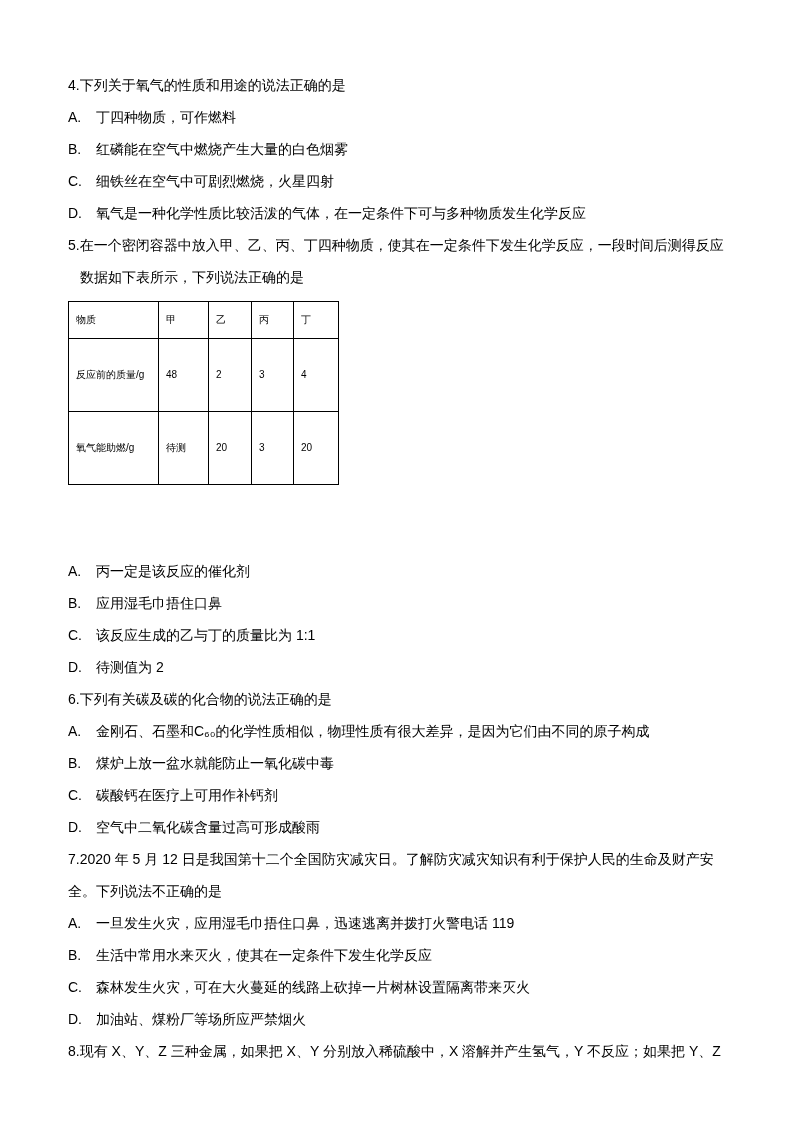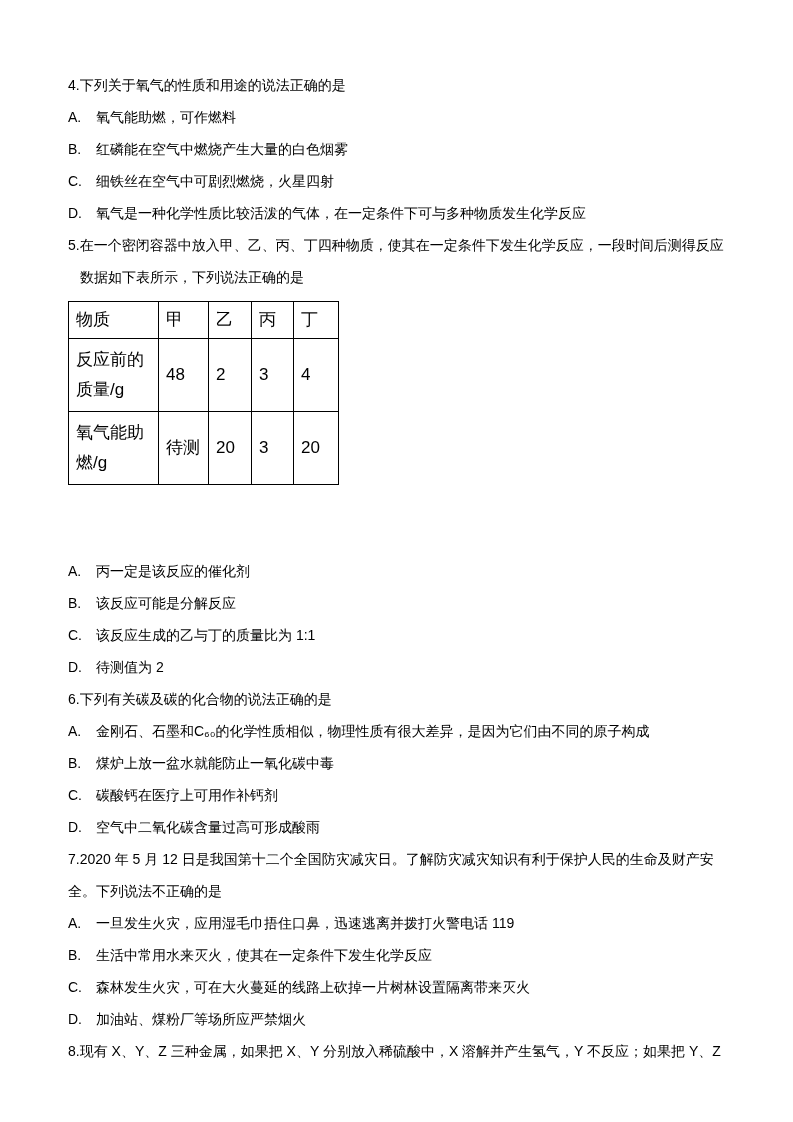--- a/index.html
+++ b/index.html
@@ -41,21 +41,21 @@
     flex: 1 1 auto;
   }
   table.data-table {
     border-collapse: collapse;
     margin: 8px 0 70px 0;
     table-layout: fixed;
   }
   table.data-table td {
     border: 1px solid #000000;
     padding: 2px 7px;
-    font-size: 17px;
+    font-size: 10px;
     line-height: 30px;
     vertical-align: middle;
     text-align: left;
     word-break: break-all;
     box-sizing: border-box;
   }
   table.data-table tr.hdr td { height: 37px; }
   table.data-table tr.body td { height: 73px; }
   .col-wide  { width: 90px; }
   .col-a { width: 50px; }
@@ -65,21 +65,21 @@
 </style>
 </head>
 <body>
 
 <div class="page">
 
   <section>
     <p class="stem">4.下列关于氧气的性质和用途的说法正确的是</p>
     <div class="option">
       <span class="opt-label">A.</span>
-      <span class="opt-text">氧气能助燃，可作燃料</span>
+      <span class="opt-text">丁四种物质，可作燃料</span>
     </div>
     <div class="option">
       <span class="opt-label">B.</span>
       <span class="opt-text">红磷能在空气中燃烧产生大量的白色烟雾</span>
     </div>
     <div class="option">
       <span class="opt-label">C.</span>
       <span class="opt-text">细铁丝在空气中可剧烈燃烧，火星四射</span>
     </div>
     <div class="option">
@@ -123,21 +123,21 @@
         </tr>
       </tbody>
     </table>
 
     <div class="option">
       <span class="opt-label">A.</span>
       <span class="opt-text">丙一定是该反应的催化剂</span>
     </div>
     <div class="option">
       <span class="opt-label">B.</span>
-      <span class="opt-text">该反应可能是分解反应</span>
+      <span class="opt-text">应用湿毛巾捂住口鼻</span>
     </div>
     <div class="option">
       <span class="opt-label">C.</span>
       <span class="opt-text">该反应生成的乙与丁的质量比为 1:1</span>
     </div>
     <div class="option">
       <span class="opt-label">D.</span>
       <span class="opt-text">待测值为 2</span>
     </div>
   </section>

